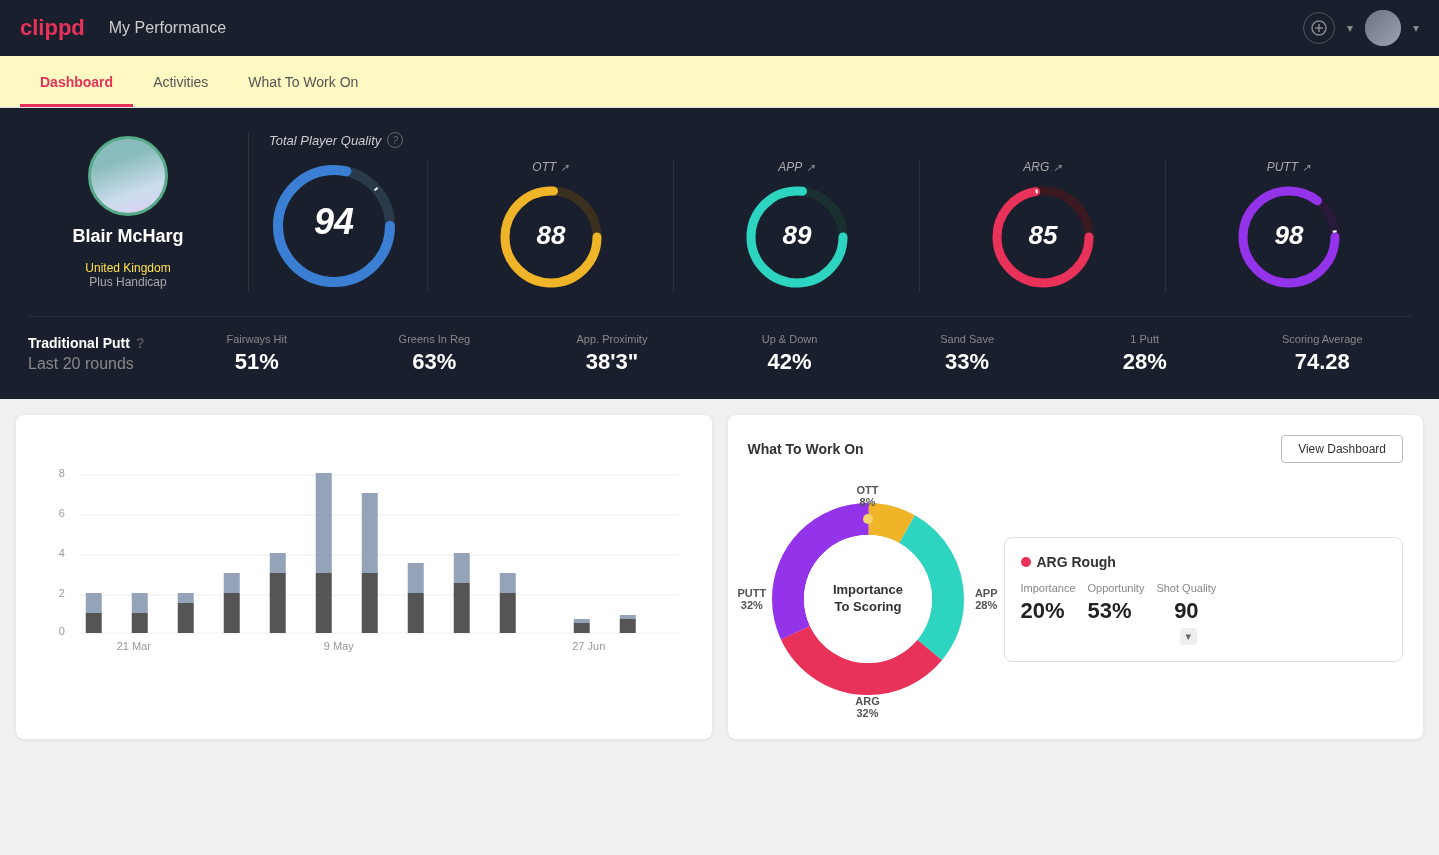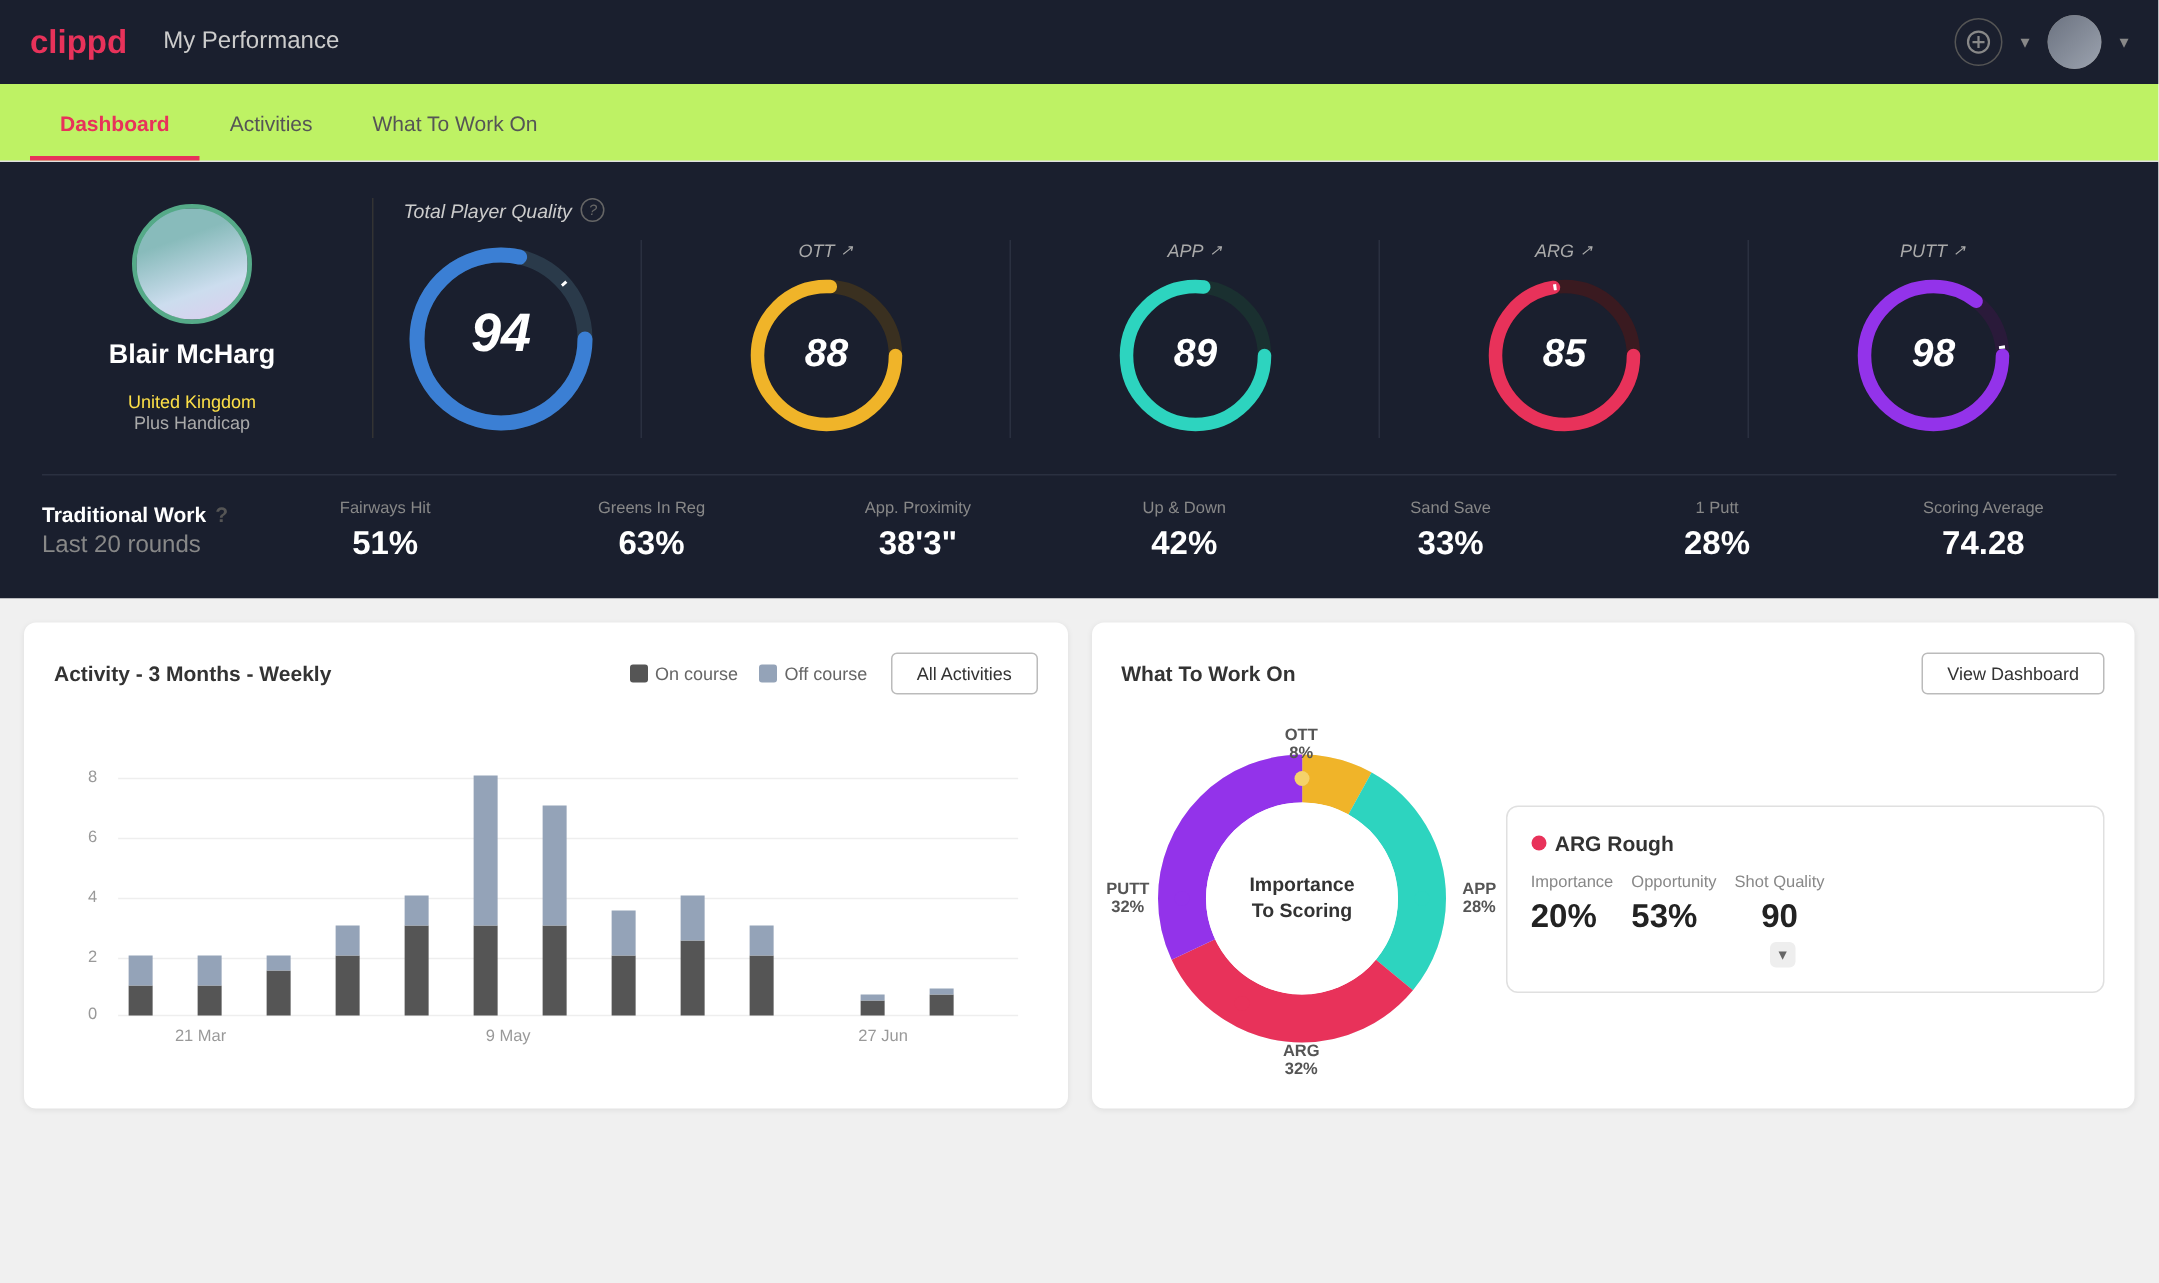--- a/index.html
+++ b/index.html
@@ -26,21 +26,21 @@
       width: 36px; height: 36px; border-radius: 50%; background: #888;
       display: flex; align-items: center; justify-content: center; overflow: hidden;
     }
     .avatar-img {
       width: 36px; height: 36px; background: linear-gradient(135deg, #6b7280, #9ca3af);
       border-radius: 50%;
     }
 
     
     .nav-tabs {
-      background: #bef264;
+      background: #fef9c3;
       display: flex;
       border-bottom: 1px solid #e0e0e0;
       padding: 0 20px;
     }
     .nav-tab {
       padding: 18px 20px 14px;
       font-size: 14px;
       color: #555;
       cursor: pointer;
       border-bottom: 3px solid transparent;
@@ -299,21 +299,21 @@
           </svg>
         </div>
 
       </div>
     </div>
   </div>
 
   <div class="trad-stats">
     <div class="trad-stats-label">
       <div class="label">
-        <span>Traditional Work</span>
+        <span>Traditional Putt</span>
         <div class="help-icon" style="border-color:#555;color:#555;">?</div>
       </div>
       <div class="sublabel">Last 20 rounds</div>
     </div>
     <div class="stat-item">
       <div class="stat-label">Fairways Hit</div>
       <div class="stat-val">51%</div>
     </div>
     <div class="stat-item">
       <div class="stat-label">Greens In Reg</div>
@@ -339,36 +339,20 @@
       <div class="stat-label">Scoring Average</div>
       <div class="stat-val">74.28</div>
     </div>
   </div>
 
 </div>
 
 <div class="bottom-row">
 
   <div class="card activity-card">
-    <div class="card-header">
-      <span class="card-title">Activity - 3 Months - Weekly</span>
-      <div style="display:flex;align-items:center;gap:16px;">
-        <div class="legend">
-          <div class="legend-item">
-            <div class="legend-dot" style="background:#555;"></div>
-            <span>On course</span>
-          </div>
-          <div class="legend-item">
-            <div class="legend-dot" style="background:#94a3b8;"></div>
-            <span>Off course</span>
-          </div>
-        </div>
-        <button class="btn-outline">All Activities</button>
-      </div>
-    </div>
 
     <div class="bar-chart-area">
       <svg width="100%" height="220" viewBox="0 0 640 220">
 
         <text x="18" y="200" font-size="11" fill="#999" text-anchor="middle">0</text>
         <text x="18" y="162" font-size="11" fill="#999" text-anchor="middle">2</text>
         <text x="18" y="122" font-size="11" fill="#999" text-anchor="middle">4</text>
         <text x="18" y="82" font-size="11" fill="#999" text-anchor="middle">6</text>
         <text x="18" y="42" font-size="11" fill="#999" text-anchor="middle">8</text>
 

